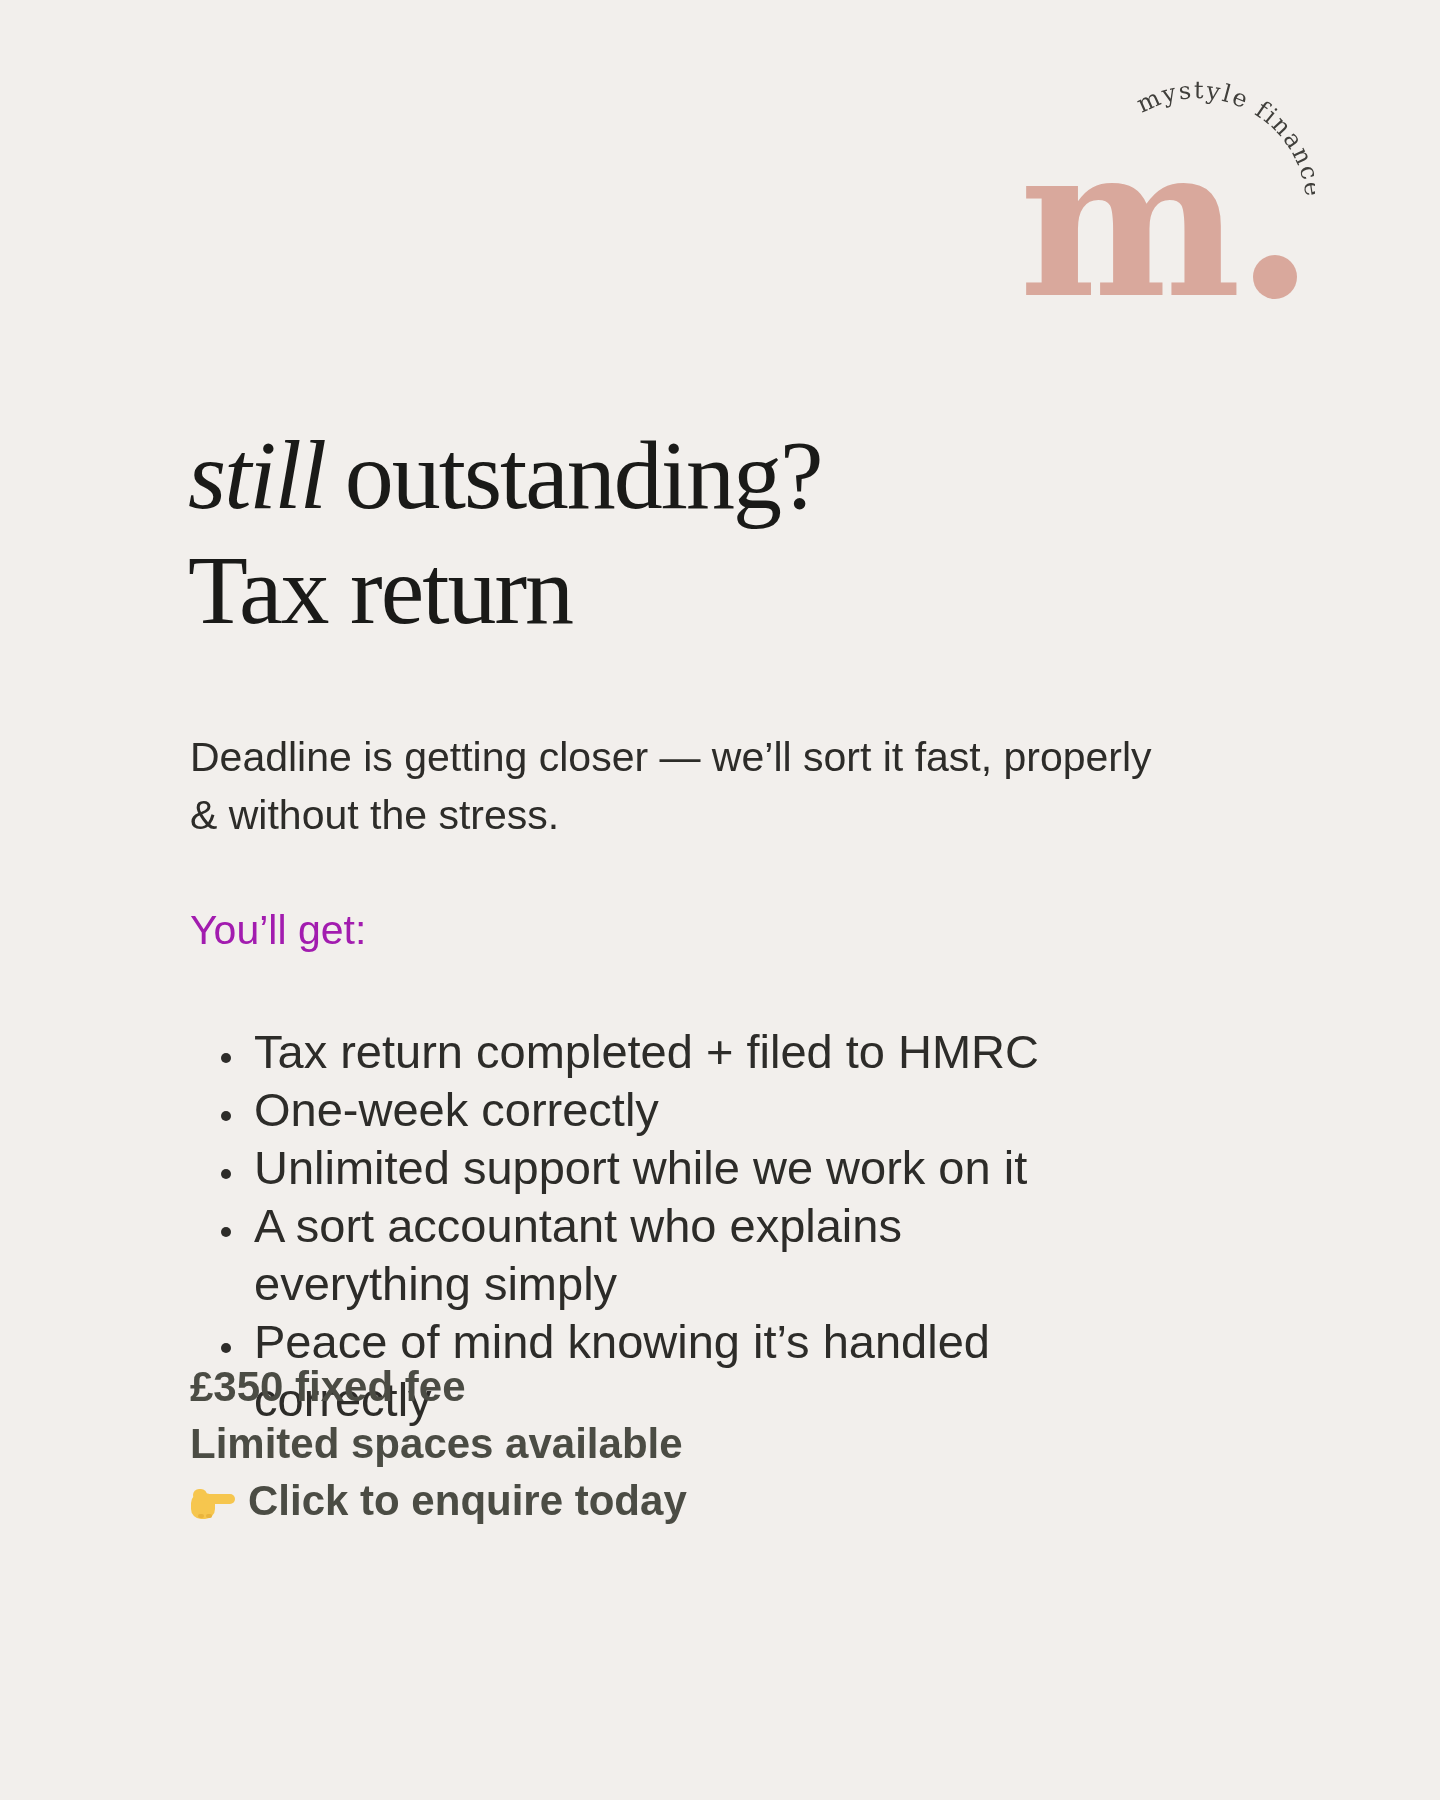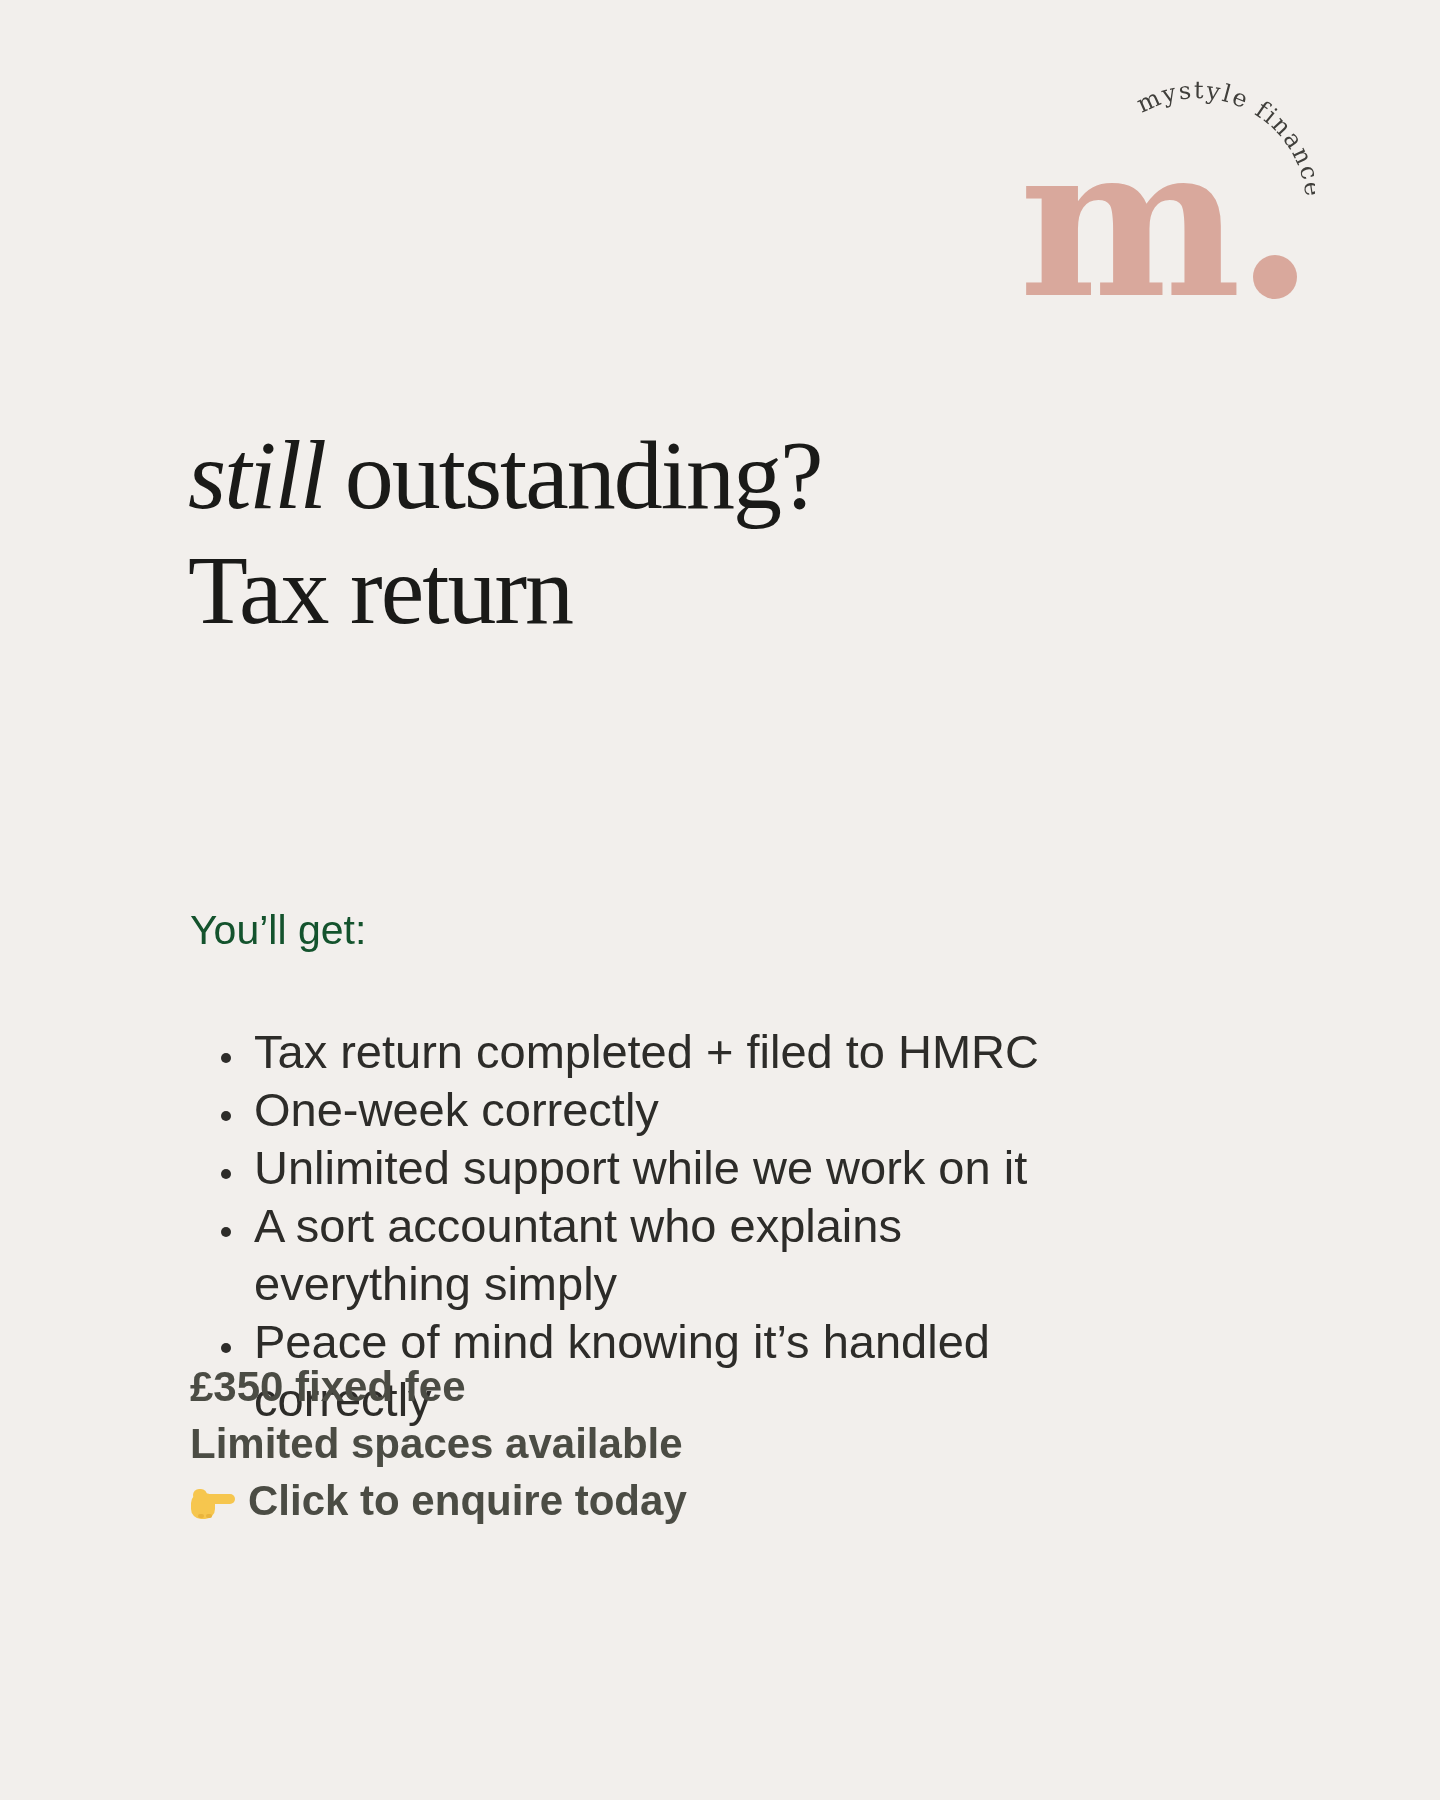--- a/index.html
+++ b/index.html
@@ -61,21 +61,21 @@
     font-size: 41px;
     line-height: 58px;
     color: #2d2c29;
   }
   .list-intro {
     position: absolute;
     left: 190px;
     top: 901px;
     font-size: 41px;
     line-height: 58px;
-    color: #14532d;
+    color: #a21caf;
   }
   .benefits {
     position: absolute;
     left: 190px;
     top: 1023px;
     width: 930px;
     padding-left: 58px;
     list-style: disc outside;
     font-size: 47px;
     line-height: 58px;
@@ -115,20 +115,21 @@
     </text>
     <text class="logo-mark" x="14" y="220">m</text>
     <circle cx="270" cy="202" r="22" fill="#d9a89c"></circle>
   </svg>
 
   <h1 class="headline">
     <div><em>still</em><span>outstanding?</span></div>
     <div>Tax return</div>
   </h1>
 
+  <p class="intro">Deadline is getting closer — we’ll sort it fast, properly &amp; without the stress.</p>
 
   <p class="list-intro">You’ll get:</p>
 
   <ul class="benefits">
     <li>Tax return completed + filed to HMRC</li>
     <li>One-week correctly</li>
     <li>Unlimited support while we work on it</li>
     <li>A sort accountant who explains everything simply</li>
     <li>Peace of mind knowing it’s handled correctly</li>
   </ul>

